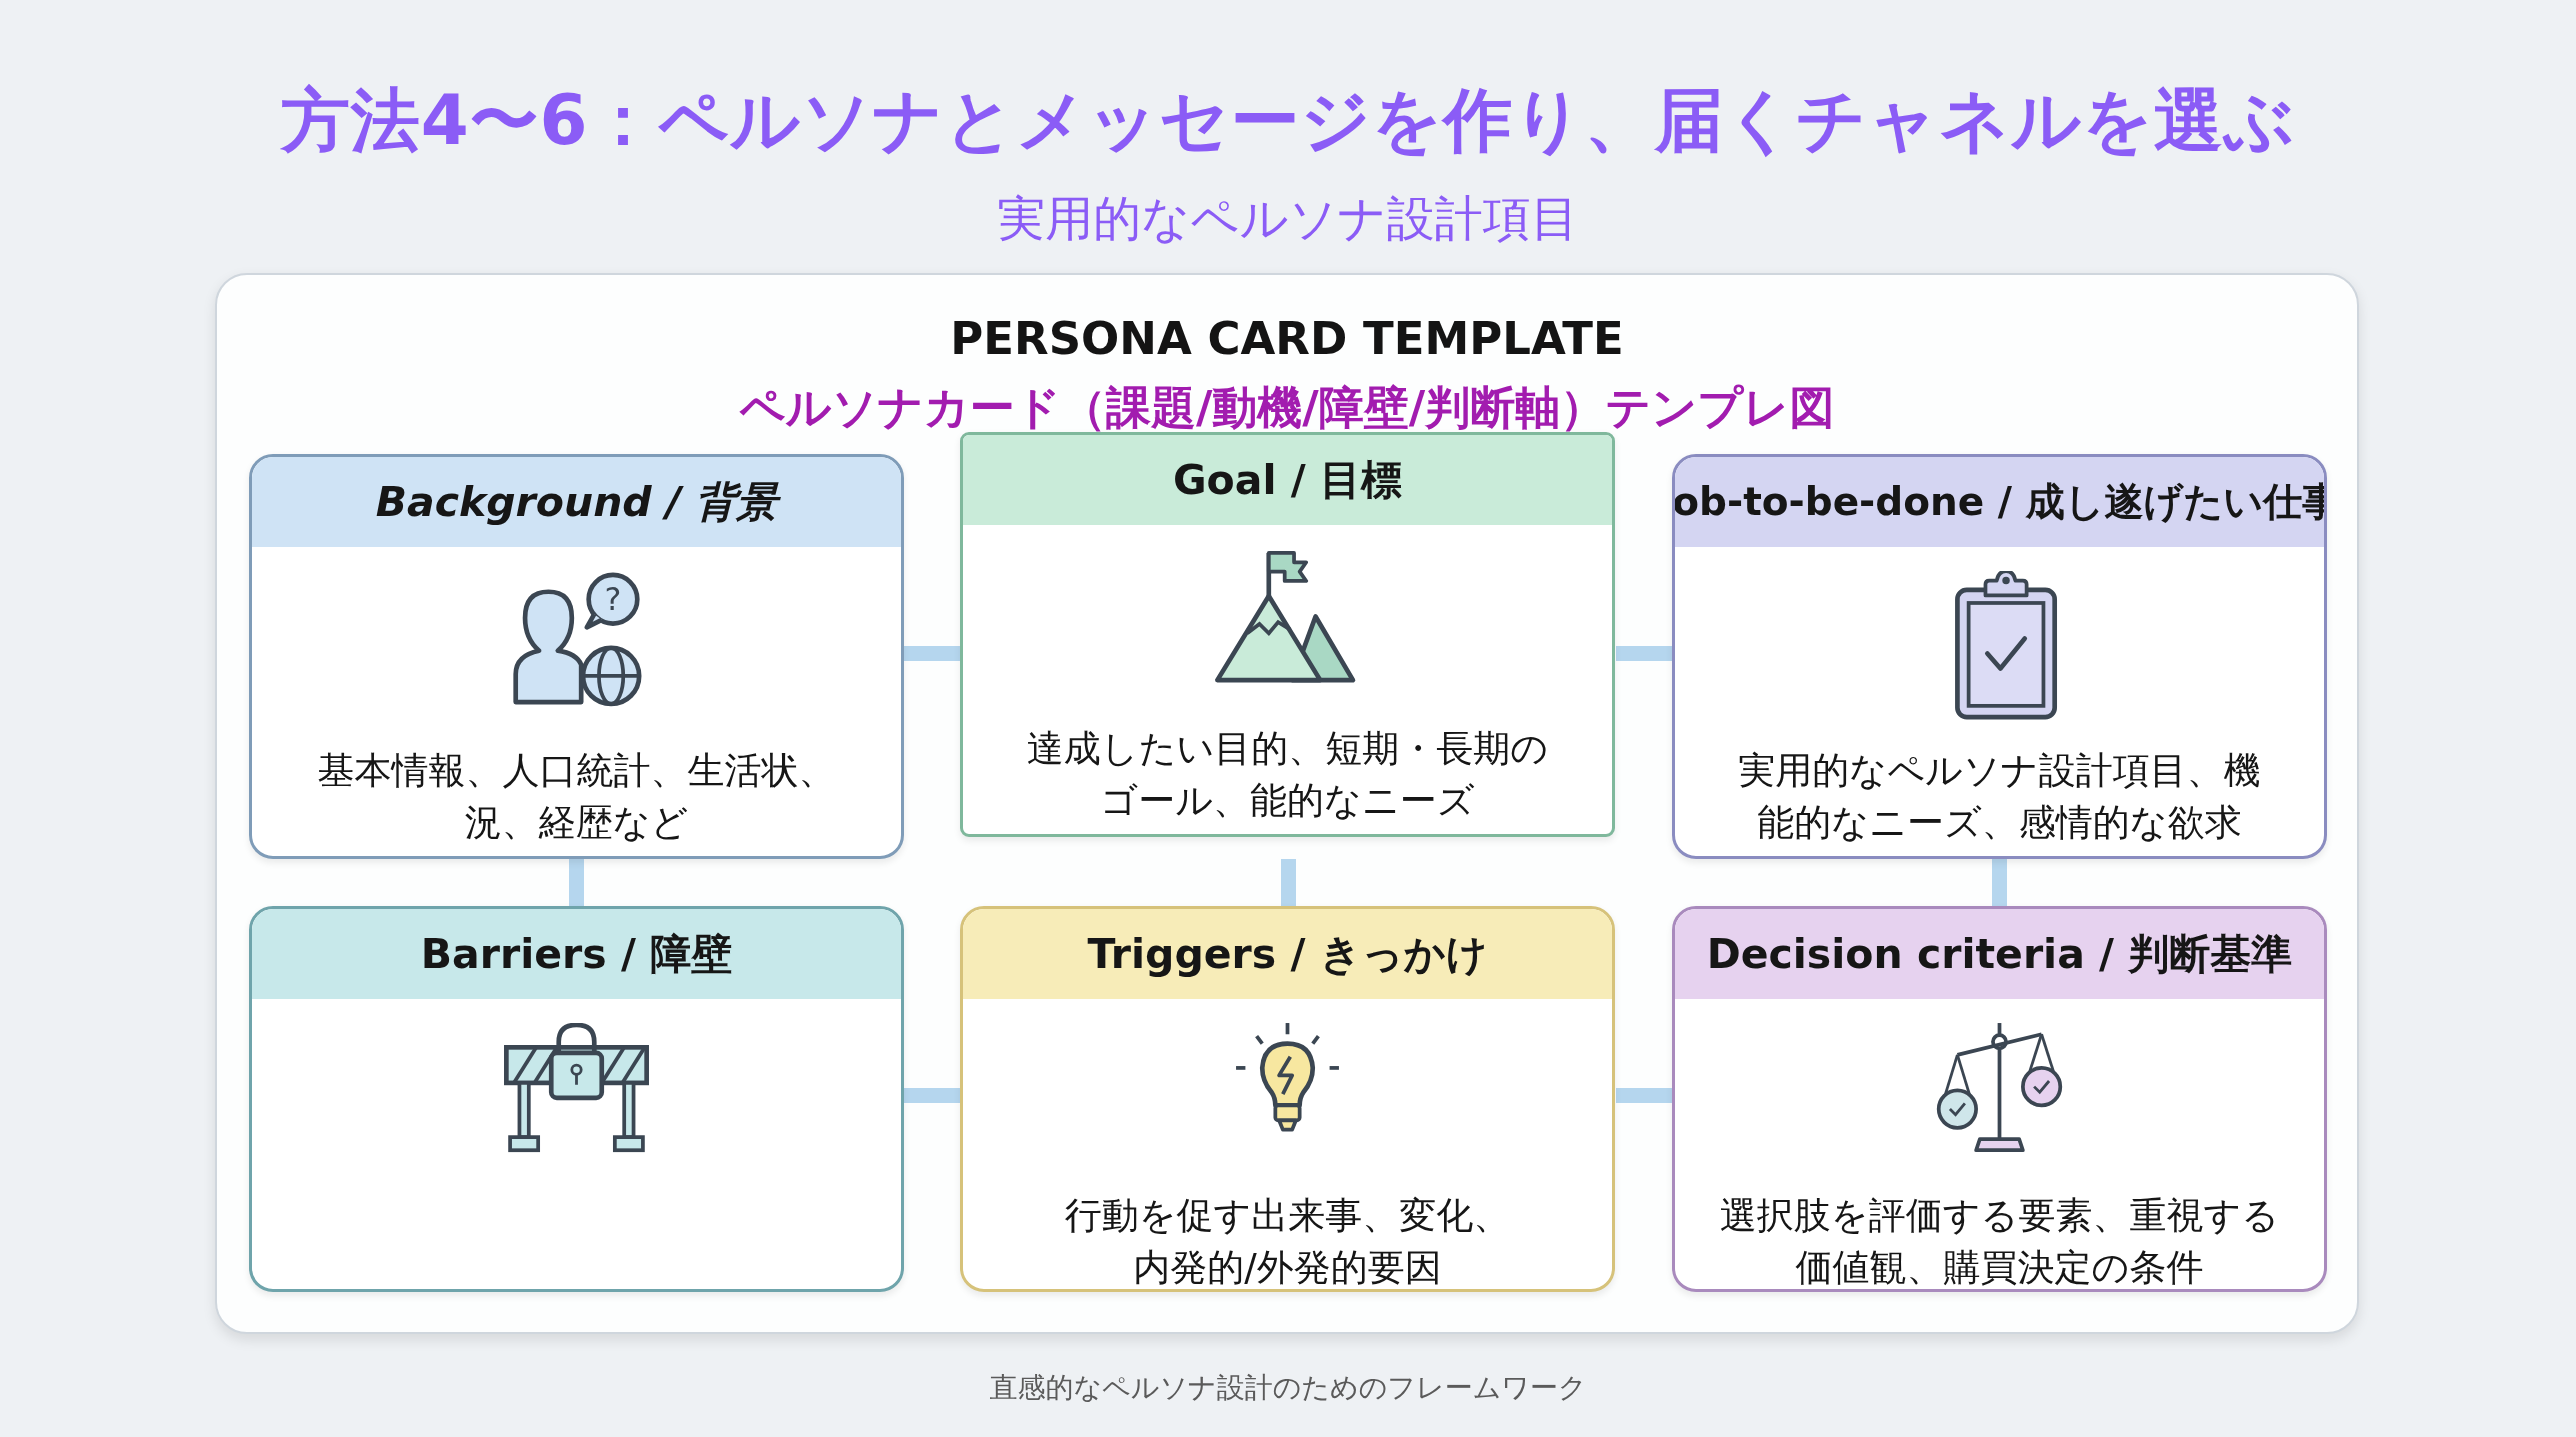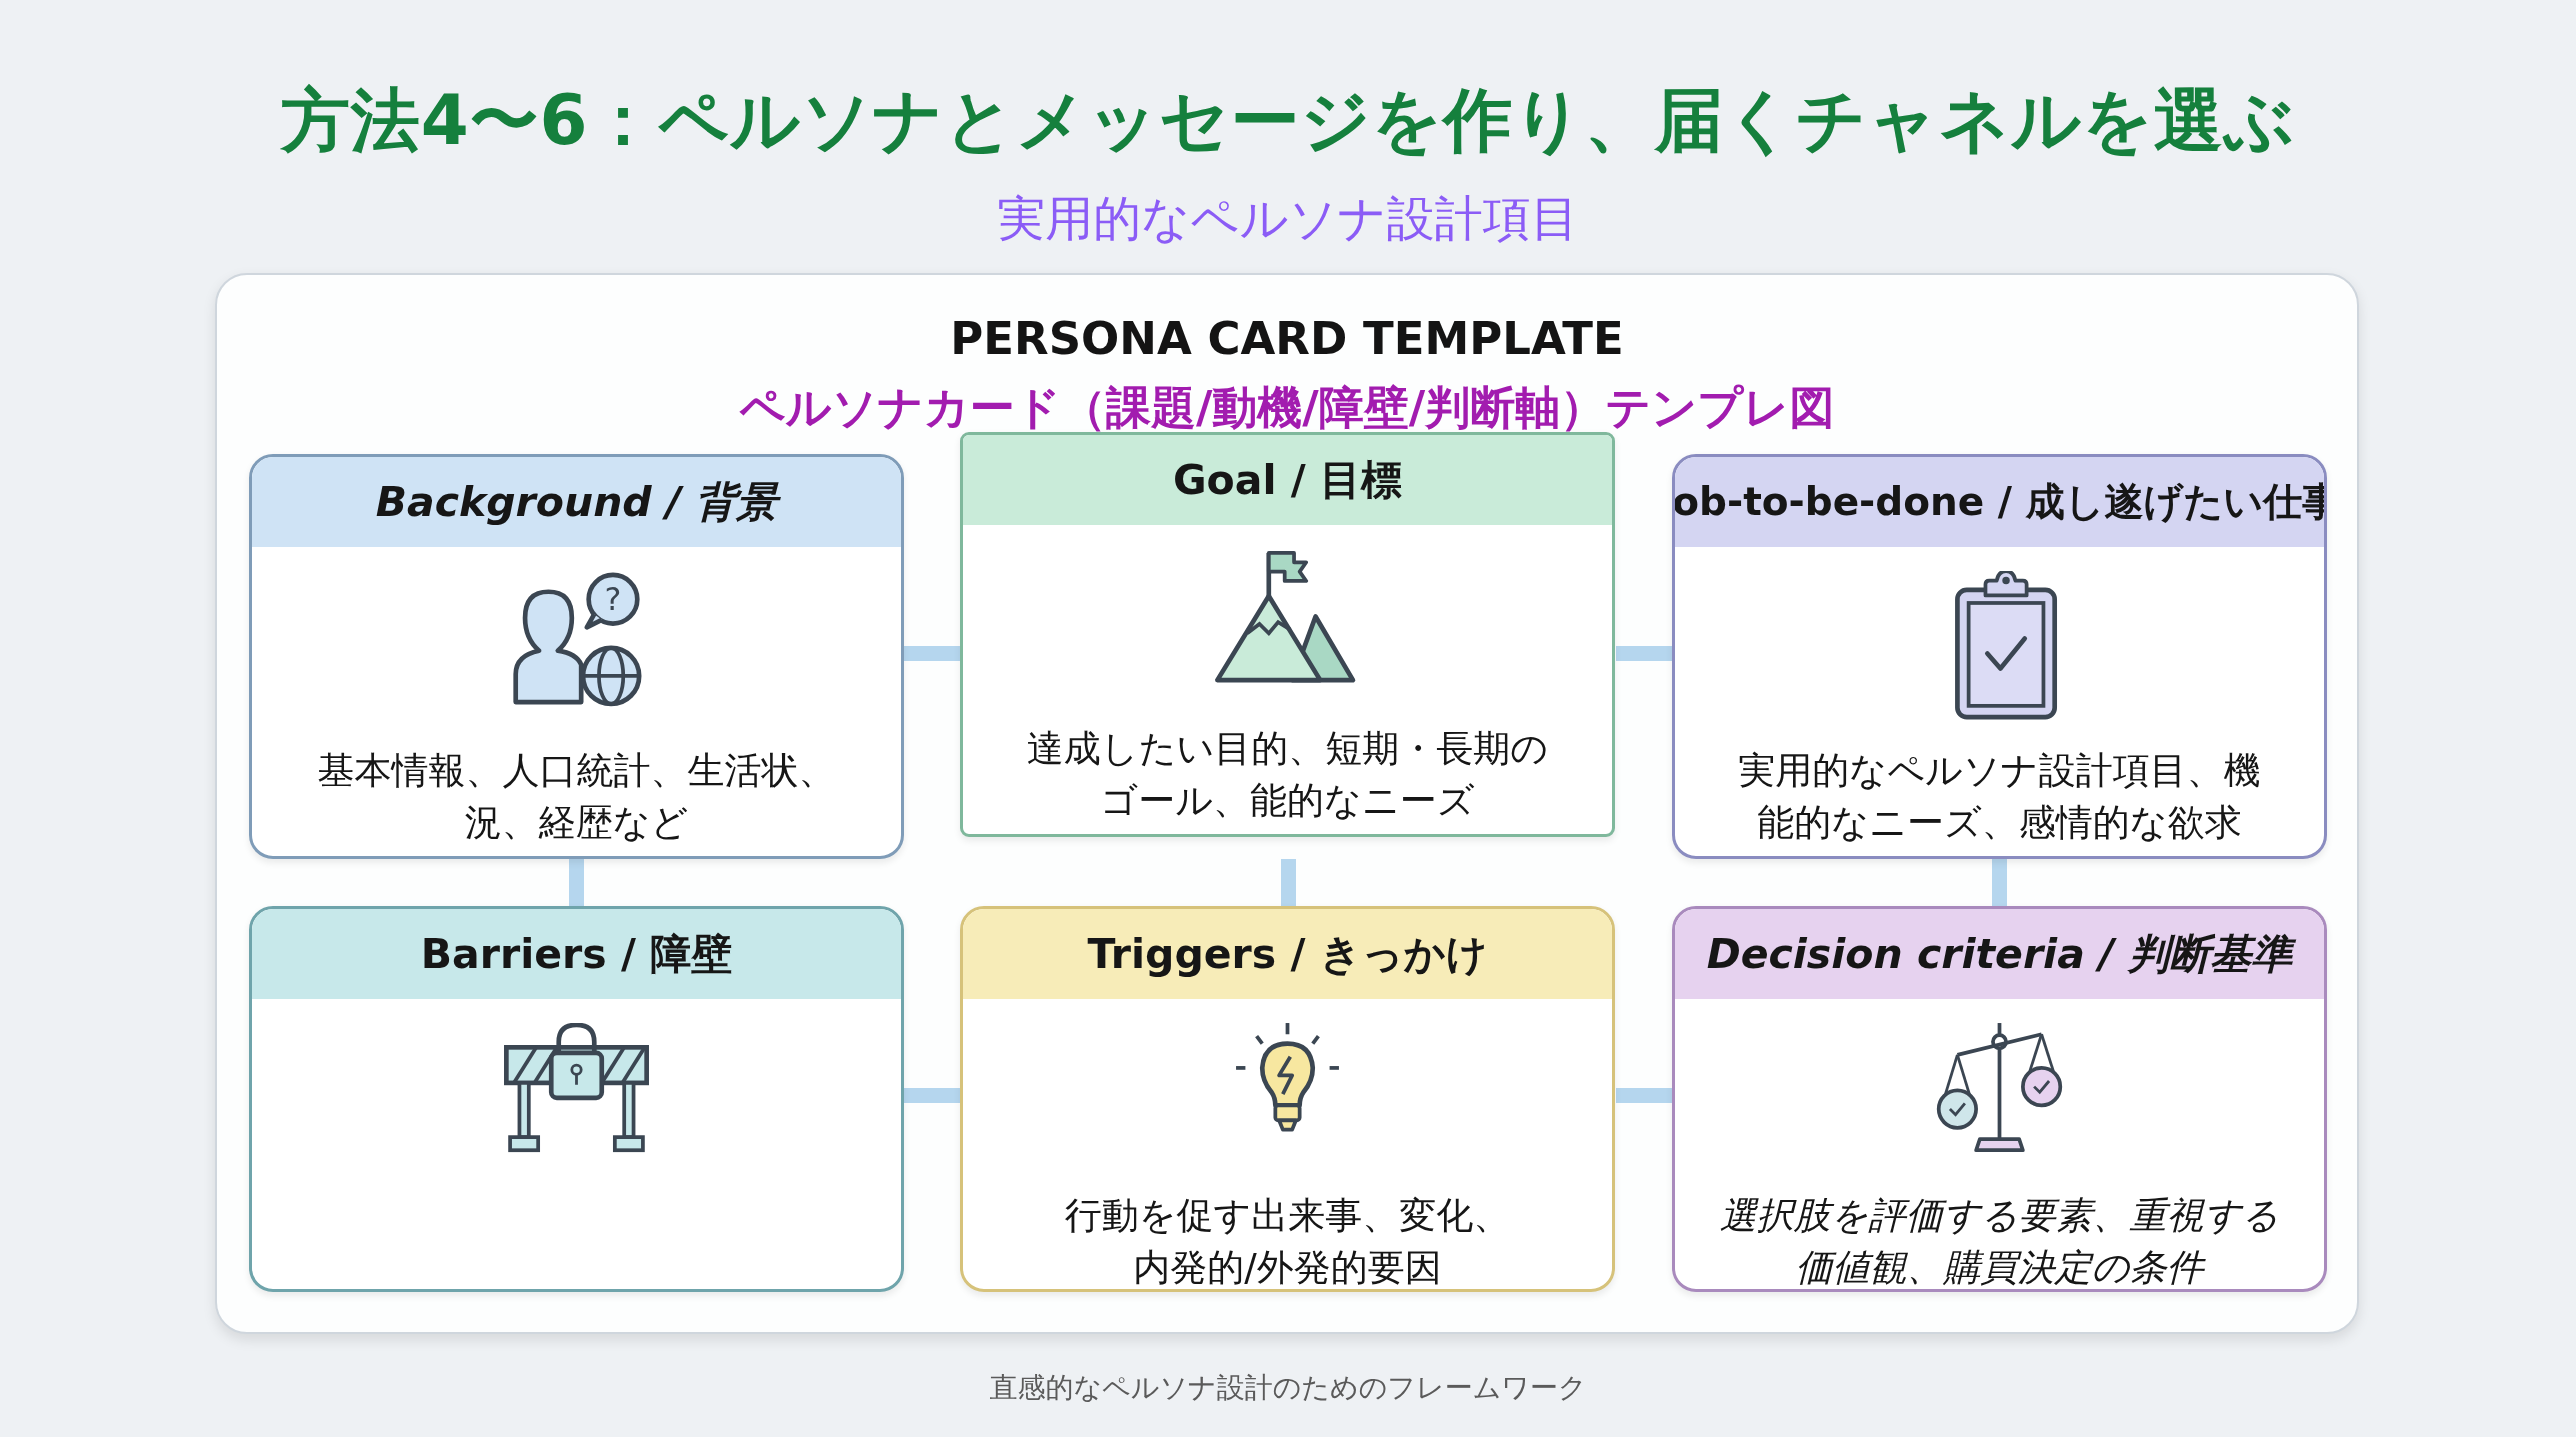--- a/index.html
+++ b/index.html
@@ -1,17 +1,17 @@
 <!DOCTYPE html>
 <html style="font-size:15px"><head>
 <meta charset="utf-8">
 <style>
   html,body{margin:0;padding:0;}
   body{width:2576px;height:1438px;background:#eef1f4;font-family:"DejaVu Sans","Liberation Sans",sans-serif;color:#1a1a1a;position:relative;overflow:hidden;}
-  .title{position:absolute;left:0;right:0;top:75px;text-align:center;font-size:69px;font-weight:bold;letter-spacing:0.9px;color:#15803d;}
+  .title{position:absolute;left:0;right:0;top:75px;text-align:center;font-size:69px;font-weight:bold;letter-spacing:0.9px;color:#8b5cf6;}
   .subtitle{position:absolute;left:0;right:0;top:187px;text-align:center;font-size:48px;color:#8b5cf6;}
   .panel{position:absolute;left:215px;top:273px;width:2144px;height:1061px;background:#fdfefe;border:2.8px solid #cfd6dd;border-radius:32px;box-shadow:0 5.6px 13px rgba(0,0,0,0.10);box-sizing:border-box;}
   .panel-head{position:absolute;left:0;right:0;top:37px;text-align:center;}
   .panel-head .en{font-size:45px;font-weight:bold;color:#141414;}
   .panel-head .ja{font-size:45px;font-weight:bold;color:#a21caf;margin-top:13px;}
   .conn{position:absolute;background:#b5d6ee;}
   .card{position:absolute;width:655px;background:#ffffff;border:3.7px solid;border-radius:24px;box-sizing:border-box;overflow:hidden;box-shadow:0 3.7px 7.5px rgba(0,0,0,0.08);}
   .card .head{height:90px;display:flex;align-items:center;justify-content:center;font-size:41px;font-weight:bold;color:#161616;white-space:nowrap;}
   .card .icon{display:flex;justify-content:center;margin-top:24px;height:150px;}
   .card .desc{text-align:center;font-size:37px;line-height:52px;margin-top:24px;padding:0 28px;color:#161616;}
@@ -126,21 +126,21 @@
       <path d="M76 104 L94 104 L90 114 L80 114 Z" fill="#f7e7a0" stroke="#3b4652" stroke-width="4" stroke-linejoin="round"></path>
       <polyline points="88,36 76,56 90,56 80,76" fill="none" stroke="#3b4652" stroke-width="4" stroke-linejoin="round"></polyline>
     </svg>
   </div>
   <div class="desc" style="margin-top:17px;">
     <div>行動を促す出来事、変化、</div>
     <div>内発的/外発的要因</div>
   </div>
 </div>
 
-<div class="card" style="left:1672px;top:906px;height:386px;border-color:#a98abd;font-style:italic;">
+<div class="card" style="left:1672px;top:906px;height:386px;border-color:#a98abd;">
   <div class="head" style="background:#e6d2ef;">Decision criteria / 判断基準</div>
   <div class="icon">
     <svg width="159" height="131" viewBox="0 0 170 140">
       <line x1="85" y1="0" x2="85" y2="124" stroke="#3b4652" stroke-width="4"></line>
       <circle cx="85" cy="20" r="7" fill="#ffffff" stroke="#3b4652" stroke-width="4"></circle>
       <line x1="40" y1="34" x2="130" y2="12" stroke="#3b4652" stroke-width="4"></line>
       <line x1="40" y1="34" x2="26" y2="80" stroke="#3b4652" stroke-width="3"></line>
       <line x1="40" y1="34" x2="54" y2="80" stroke="#3b4652" stroke-width="3"></line>
       <line x1="130" y1="12" x2="116" y2="56" stroke="#3b4652" stroke-width="3"></line>
       <line x1="130" y1="12" x2="144" y2="56" stroke="#3b4652" stroke-width="3"></line>

